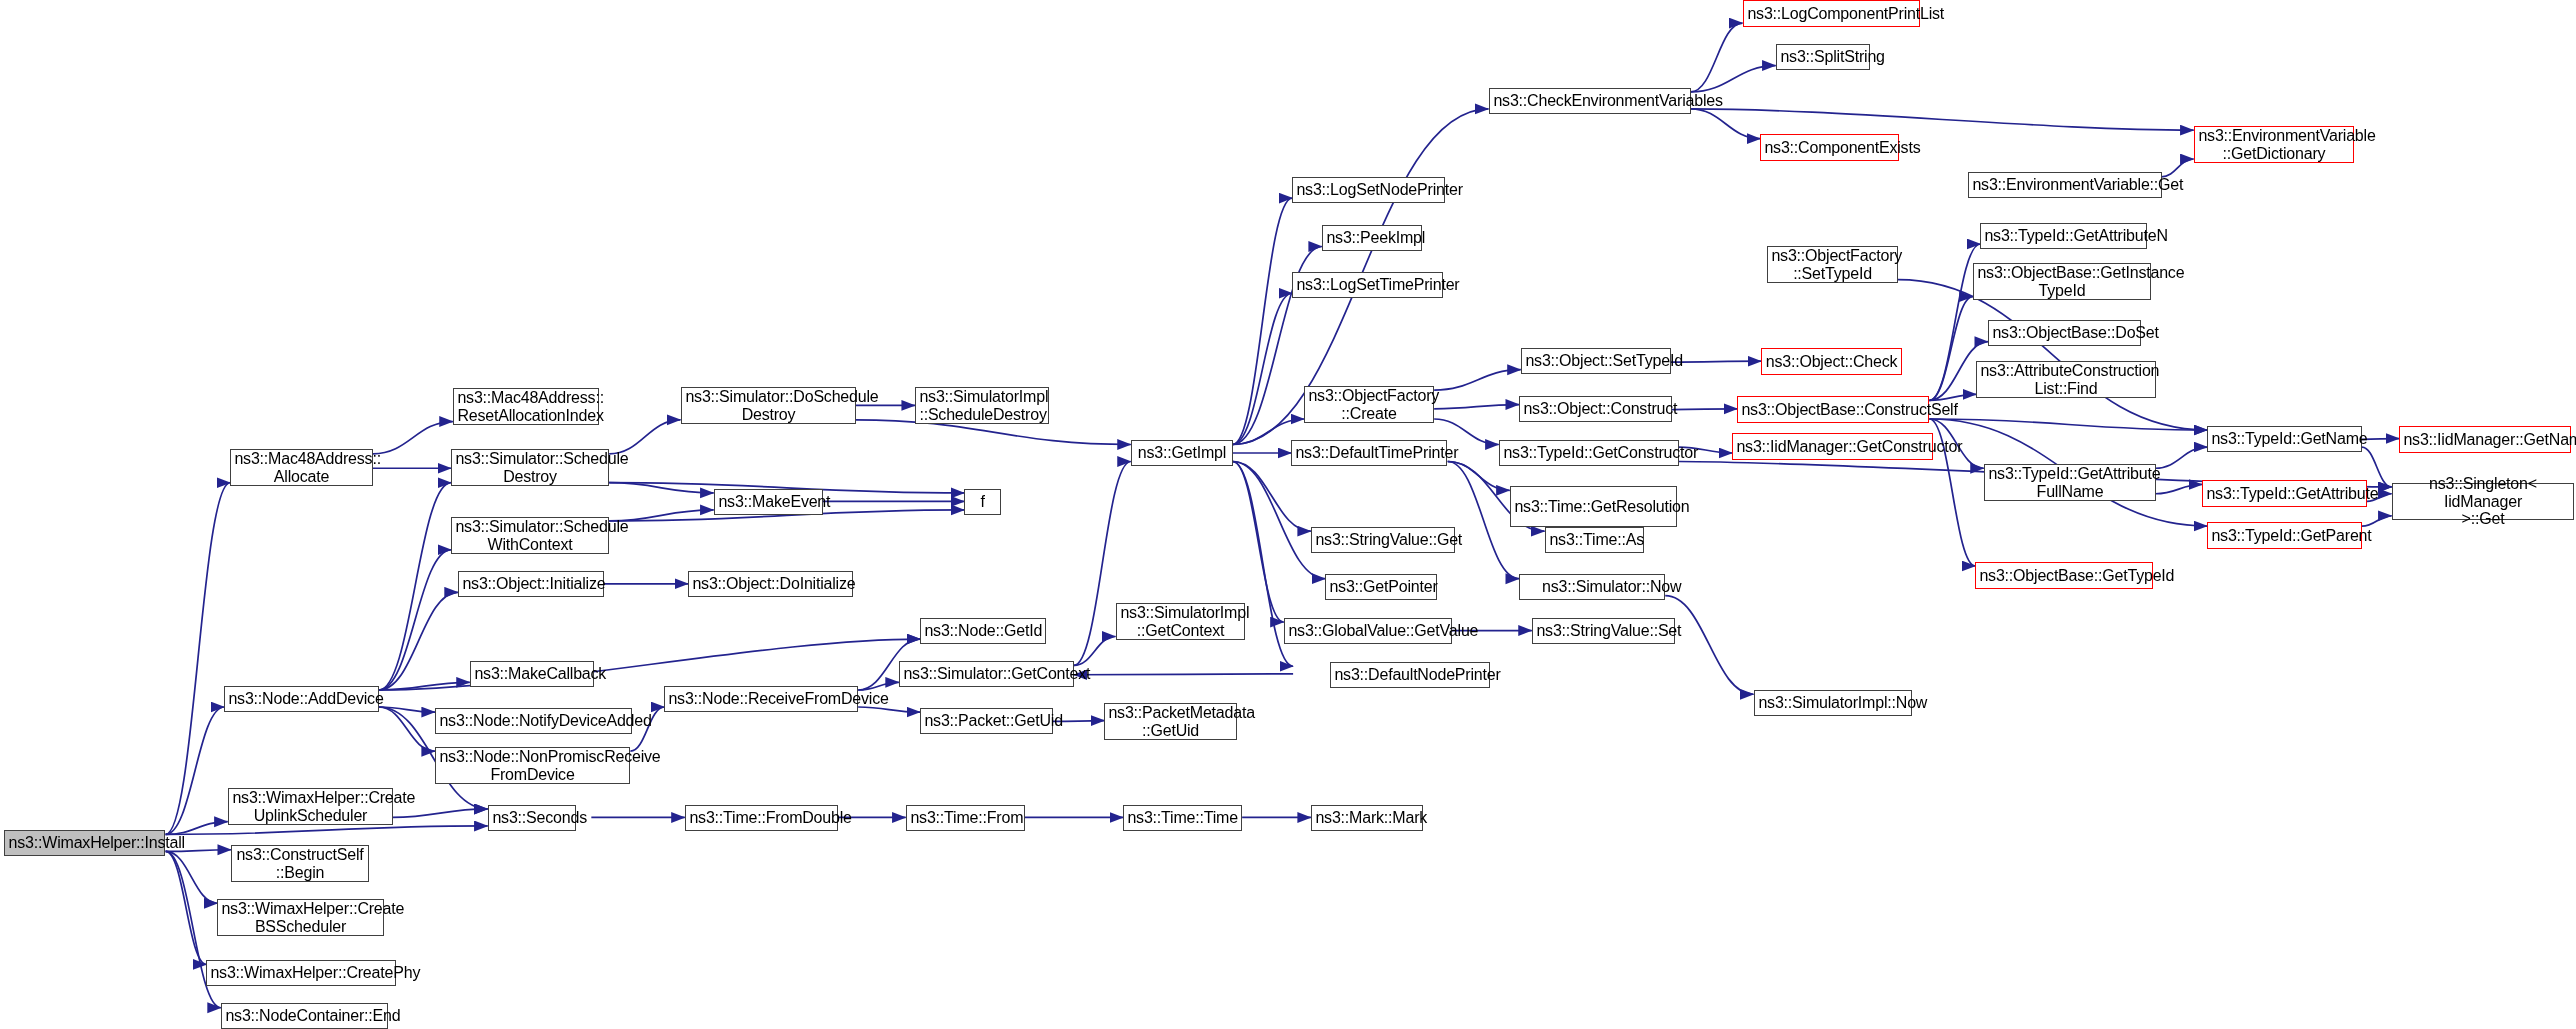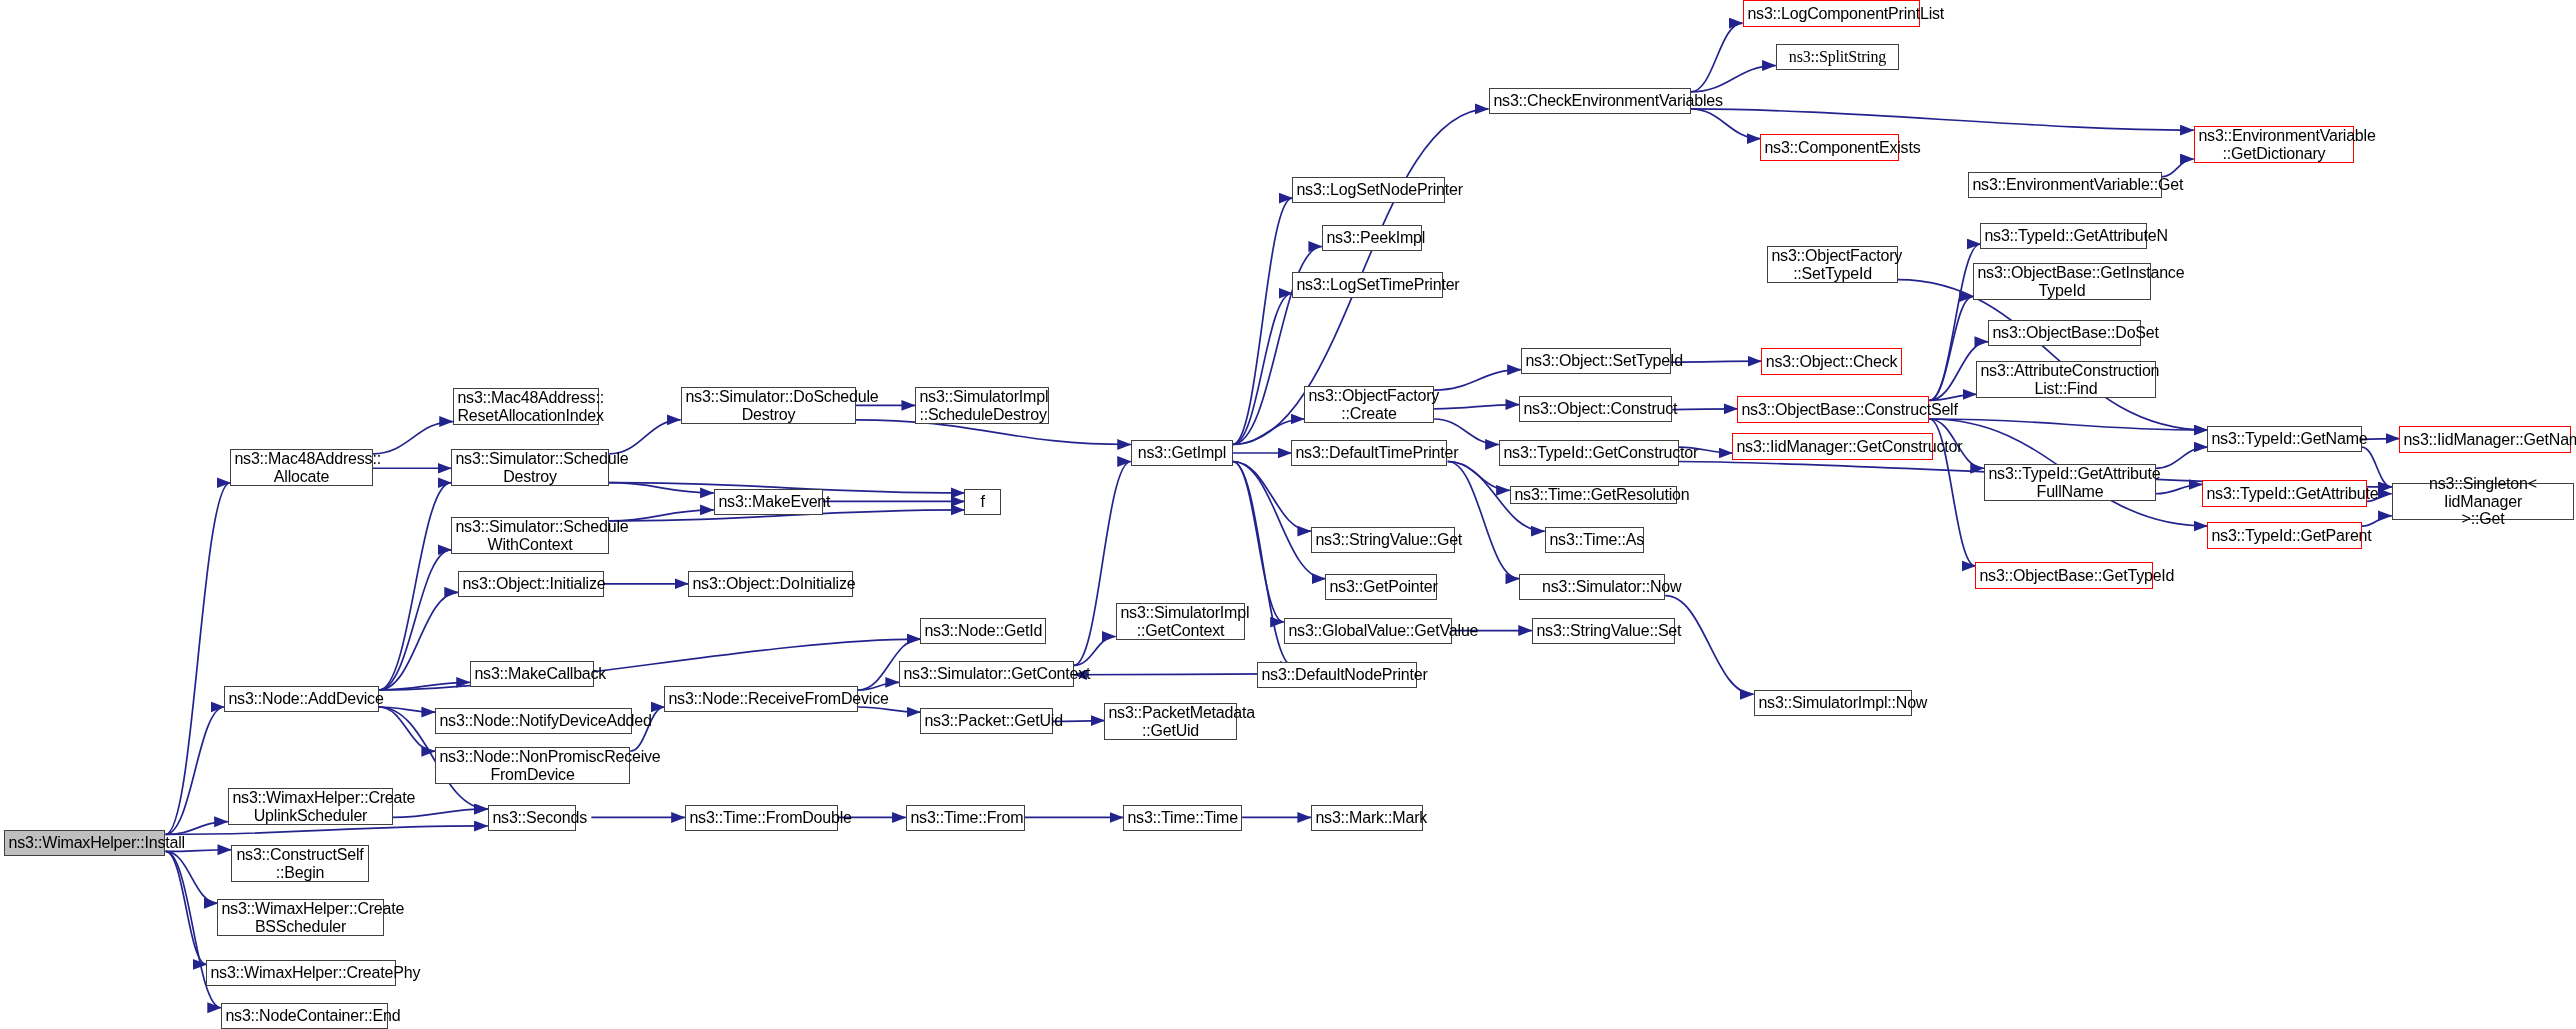--- a/index.html
+++ b/index.html
@@ -226,49 +226,49 @@
       </div>
       <div class="node" style="left: 1311px; top: 527px; width: 144px; height: 25.5px;">
         <span>ns3::StringValue::Get</span>
       </div>
       <div class="node" style="left: 1325px; top: 574px; width: 112px; height: 25.5px;">
         <span>ns3::GetPointer</span>
       </div>
       <div class="node" style="left: 1284px; top: 618px; width: 168px; height: 25.5px;">
         <span>ns3::GlobalValue::GetValue</span>
       </div>
-      <div class="node" style="left: 1257px; top: 662px; width: 160px; height: 25.5px;">
+      <div class="node" style="left: 1330px; top: 662px; width: 160px; height: 25.5px;">
         <span>ns3::DefaultNodePrinter</span>
       </div>
       <div class="node" style="left: 1489px; top: 88px; width: 202px; height: 25.5px;">
         <span>ns3::CheckEnvironmentVariables</span>
       </div>
       <div class="node red" style="left: 1743px; top: 0px; width: 177px; height: 27px;">
         <span>ns3::LogComponentPrintList</span>
       </div>
-      <div class="node" style="left: 1776px; top: 44px; width: 123px; height: 25.5px; font-family: Liberation Serif, serif;">
+      <div class="node" style="left: 1776px; top: 44px; width: 94px; height: 25.5px;">
         <span>ns3::SplitString</span>
       </div>
       <div class="node red" style="left: 1760px; top: 134px; width: 139px; height: 27px;">
         <span>ns3::ComponentExists</span>
       </div>
       <div class="node" style="left: 1767px; top: 246px; width: 131px; height: 37px;">
         <span>ns3::ObjectFactory
 ::SetTypeId</span>
       </div>
       <div class="node" style="left: 1521px; top: 348px; width: 150px; height: 25.5px;">
         <span>ns3::Object::SetTypeId</span>
       </div>
       <div class="node" style="left: 1519px; top: 396px; width: 153px; height: 25.5px;">
         <span>ns3::Object::Construct</span>
       </div>
       <div class="node" style="left: 1499px; top: 440px; width: 180px; height: 25.5px;">
         <span>ns3::TypeId::GetConstructor</span>
       </div>
-      <div class="node" style="left: 1510px; top: 486px; width: 167px; height: 18px;">
+      <div class="node" style="left: 1510px; top: 486px; width: 167px; height: 41px;">
         <span>ns3::Time::GetResolution</span>
       </div>
       <div class="node" style="left: 1545px; top: 527px; width: 99px; height: 25.5px;">
         <span>ns3::Time::As</span>
       </div>
       <div class="node" style="left: 1519px; top: 574px; width: 146px; height: 25.5px; padding-left: 22px;">
         <span>ns3::Simulator::Now</span>
       </div>
       <div class="node" style="left: 1532px; top: 618px; width: 143px; height: 25.5px;">
         <span>ns3::StringValue::Set</span>

